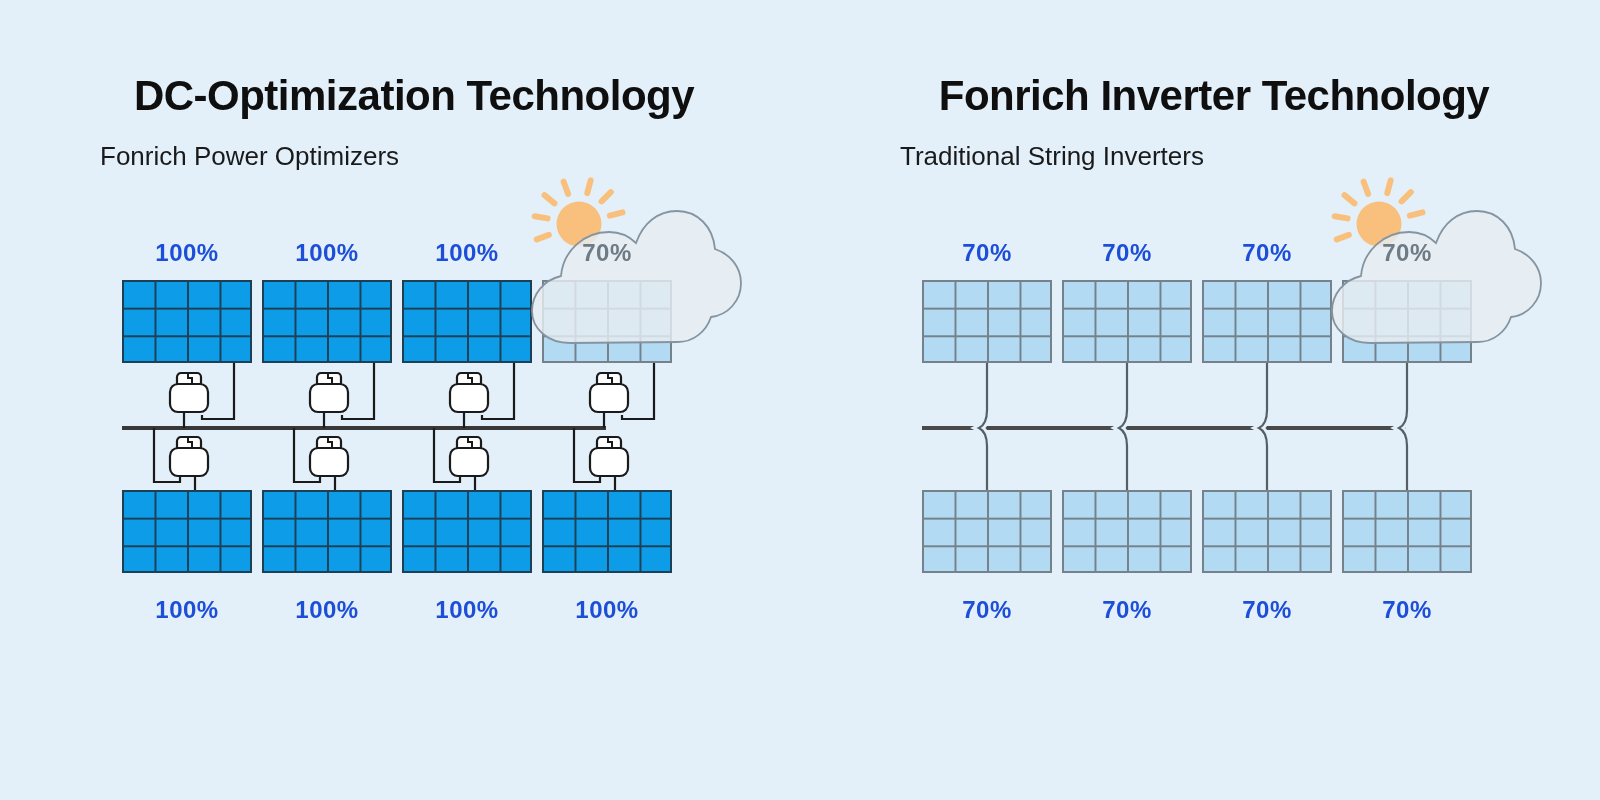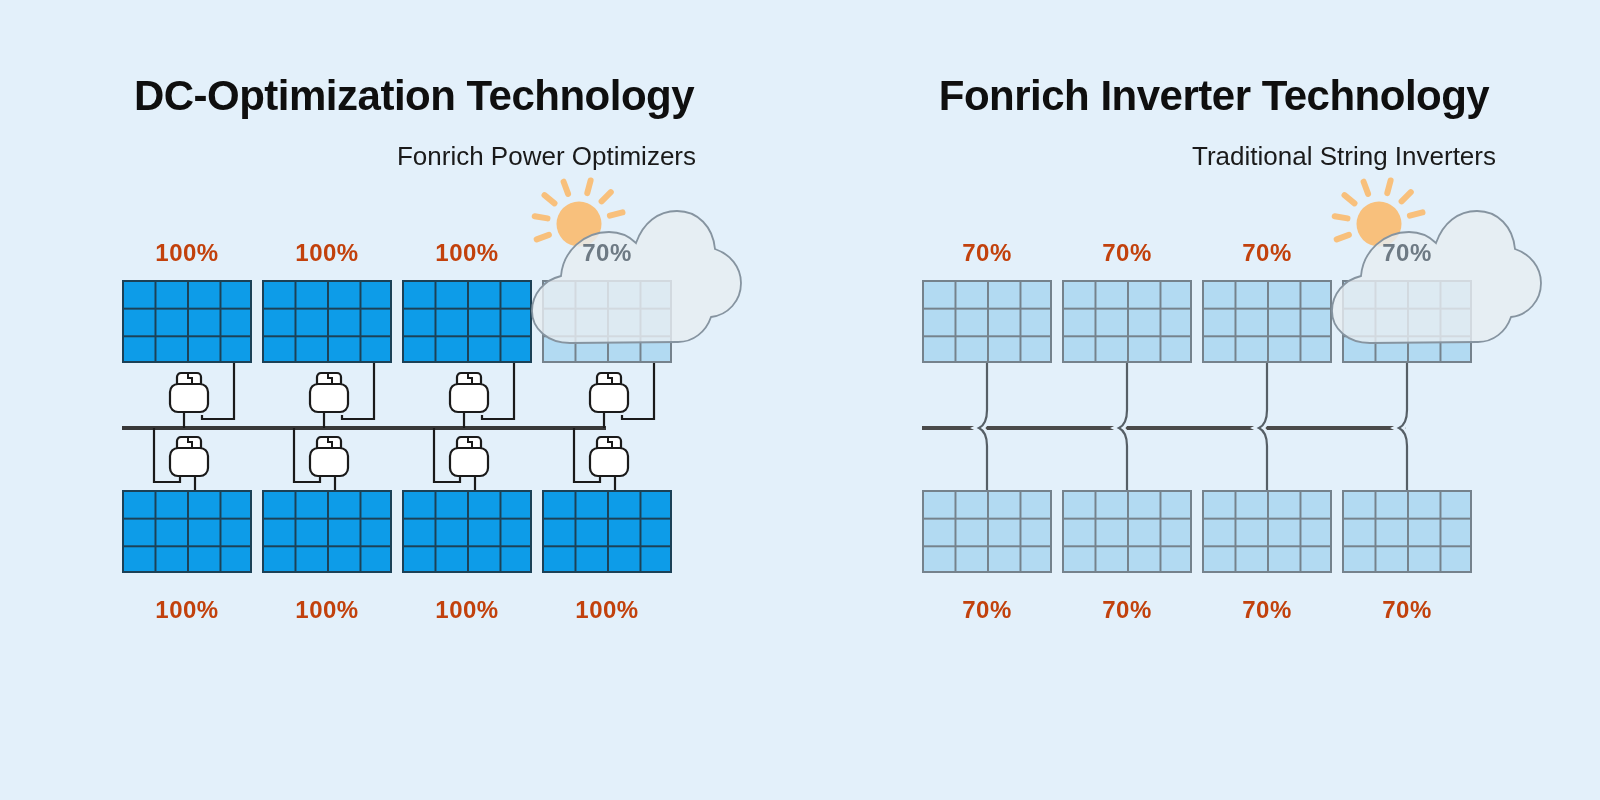--- a/index.html
+++ b/index.html
@@ -17,21 +17,21 @@
   .side.left  { left: 100px; }
   .side.right { left: 900px; }
 
   .title {
     position: absolute; top: 72px; left: 16px; width: 596px;
     text-align: center; font-size: 42px; font-weight: 700;
     color: #0f0f0f; letter-spacing: -0.5px;
   }
   .subtitle {
     position: absolute; top: 141px; left: 0; width: 596px;
-    text-align: right; font-size: 26px; font-weight: 400; color: #1a1a1a;
+    text-align: left; font-size: 26px; font-weight: 400; color: #1a1a1a;
   }
 
   svg.layer { position: absolute; left: 0; top: 0; overflow: visible; }
   .wiring   { z-index: 1; }
   .weather  { z-index: 3; }
 
   .panel {
     position: absolute; width: 130px; height: 83px;
     box-sizing: border-box; z-index: 2;
   }
@@ -53,21 +53,21 @@
     background-size: 32.5px 100%, 100% 27.67px;
     background-position: -2px 0, 0 -2px;
   }
   .row-top    { top: 280px; }
   .row-bottom { top: 490px; }
   .c1 { left: 22px; }  .c2 { left: 162px; }
   .c3 { left: 302px; } .c4 { left: 442px; }
 
   .plabel {
     position: absolute; width: 130px; text-align: center;
-    font-size: 24px; font-weight: 700; color: #c2410c;
+    font-size: 24px; font-weight: 700; color: #1d4ed8;
     letter-spacing: 0.5px; z-index: 4;
   }
   .plabel.top    { top: 239px; }
   .plabel.bottom { top: 596px; }
   .plabel.gray   { color: #6e7a84; }
 
   .wire-l  { stroke: #1a1a1a; stroke-width: 2.2; fill: none; }
   .bus-l   { stroke: #383838; stroke-width: 4; fill: none; }
   .wire-r  { stroke: #565f66; stroke-width: 2.2; fill: none; }
   .bus-r   { stroke: #4a4a4a; stroke-width: 4; fill: none; }

